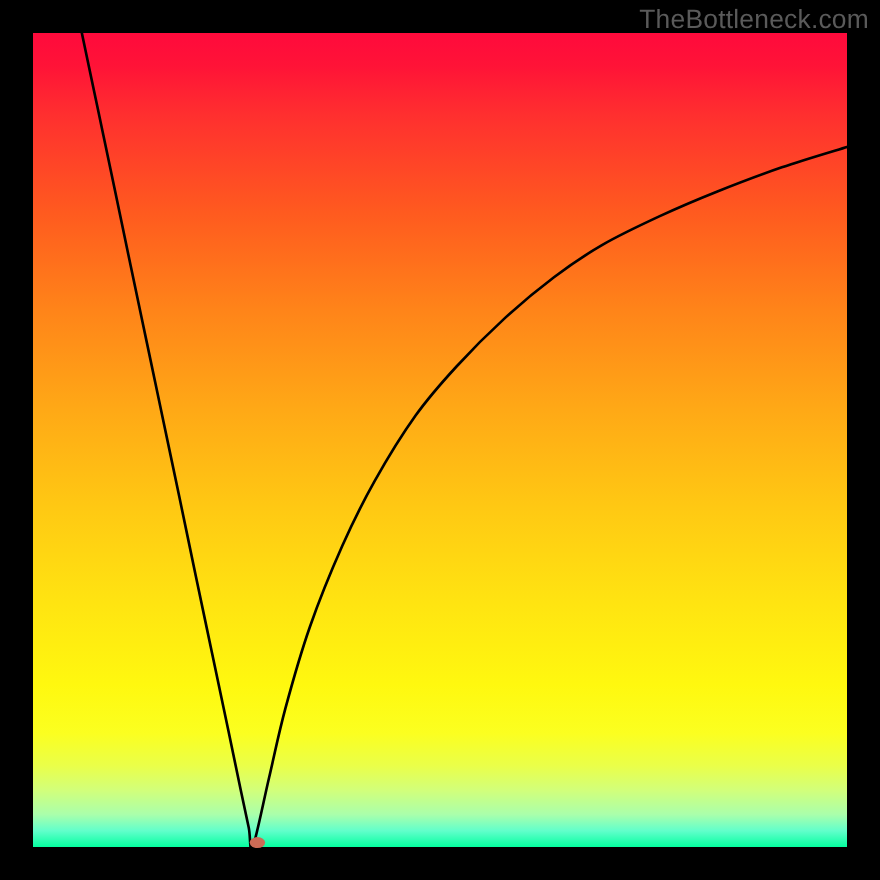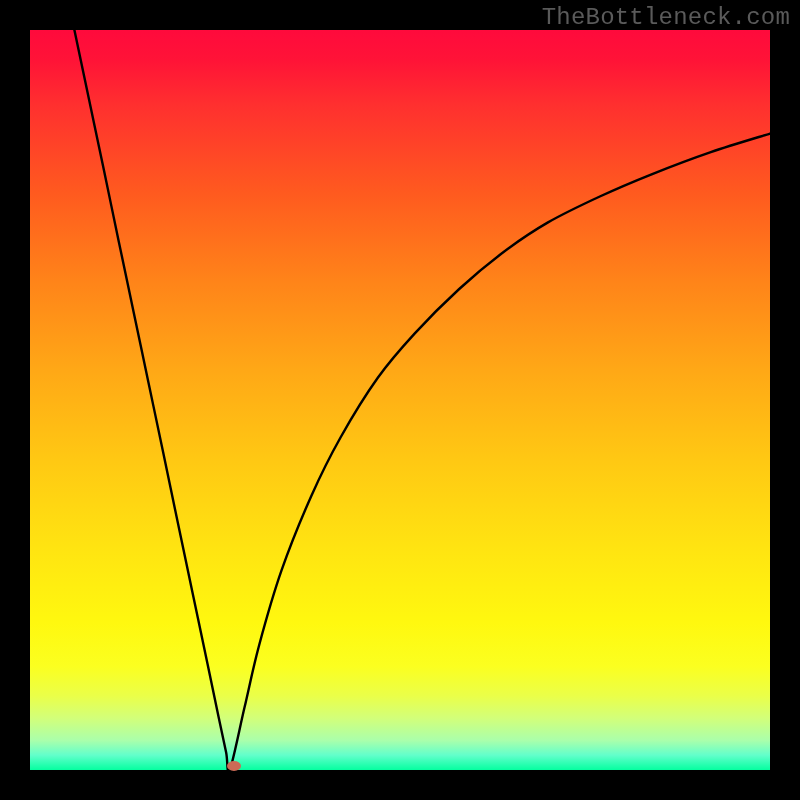--- a/index.html
+++ b/index.html
@@ -42,21 +42,20 @@
     );
   }
   .watermark {
     position: absolute;
     top: 4px;
     right: 10px;
     color: #5a5a5a;
     font-size: 24px;
     font-weight: 500;
     letter-spacing: 0.2px;
-    font-family: Liberation Mono, monospace;
   }
   svg.curve {
     position: absolute;
     left: 0;
     top: 0;
     width: 740px;
     height: 740px;
     overflow: visible;
   }
   .marker {

